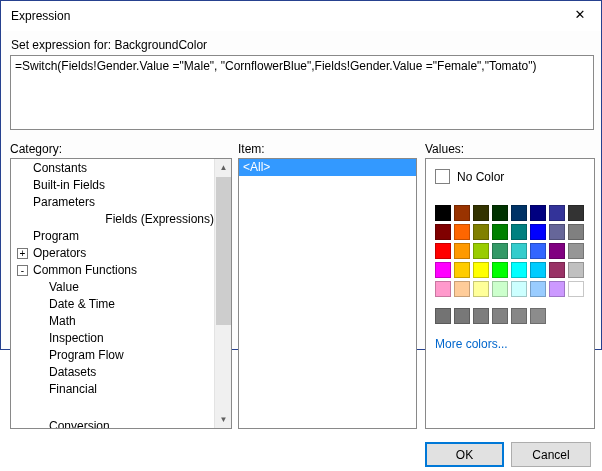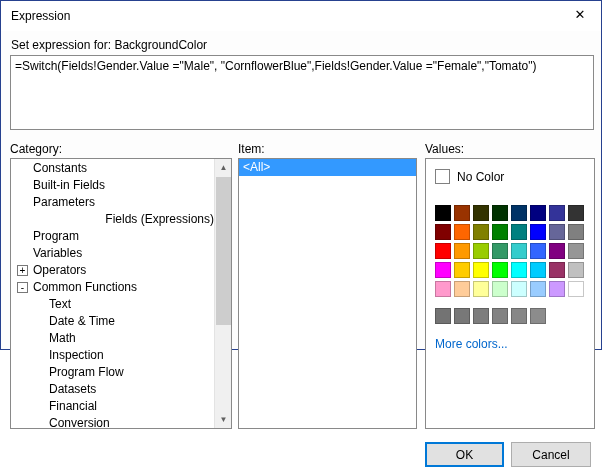--- a/index.html
+++ b/index.html
@@ -141,34 +141,30 @@
         </div>
         <div class="tree-row" style="padding-left: 6px; justify-content: flex-end;">
           <span class="expander"></span>
           <span class="tree-label">Fields (Expressions)</span>
         </div>
         <div class="tree-row" style="padding-left: 6px;">
           <span class="expander"></span>
           <span class="tree-label">Program</span>
         </div>
         <div class="tree-row" style="padding-left: 6px;">
-          <span class="expander"></span>
-          <span class="tree-label">Variables</span>
-        </div>
-        <div class="tree-row" style="padding-left: 6px;">
           <span class="expander visible">+</span>
           <span class="tree-label">Operators</span>
         </div>
         <div class="tree-row" style="padding-left: 6px;">
           <span class="expander visible">-</span>
           <span class="tree-label">Common Functions</span>
         </div>
         <div class="tree-row" style="padding-left: 22px;">
           <span class="expander"></span>
-          <span class="tree-label">Text</span>
+          <span class="tree-label">Value</span>
         </div>
         <div class="tree-row" style="padding-left: 22px;">
           <span class="expander"></span>
           <span class="tree-label">Date &amp; Time</span>
         </div>
         <div class="tree-row" style="padding-left: 22px;">
           <span class="expander"></span>
           <span class="tree-label">Math</span>
         </div>
         <div class="tree-row" style="padding-left: 22px;">
@@ -180,21 +176,21 @@
           <span class="tree-label">Program Flow</span>
         </div>
         <div class="tree-row" style="padding-left: 22px;">
           <span class="expander"></span>
           <span class="tree-label">Datasets</span>
         </div>
         <div class="tree-row" style="padding-left: 22px;">
           <span class="expander"></span>
           <span class="tree-label">Financial</span>
         </div>
-        <div class="tree-row" style="padding-left: 22px;">
+        <div class="tree-row" style="padding-left: 22px; margin-top: 20px;">
           <span class="expander"></span>
           <span class="tree-label">Conversion</span>
         </div>
       </div>
     <div class="vscroll">
       <div class="arrow up">▲</div>
       <div class="thumb"></div>
       <div class="arrow down">▼</div>
     </div>
   </div>

